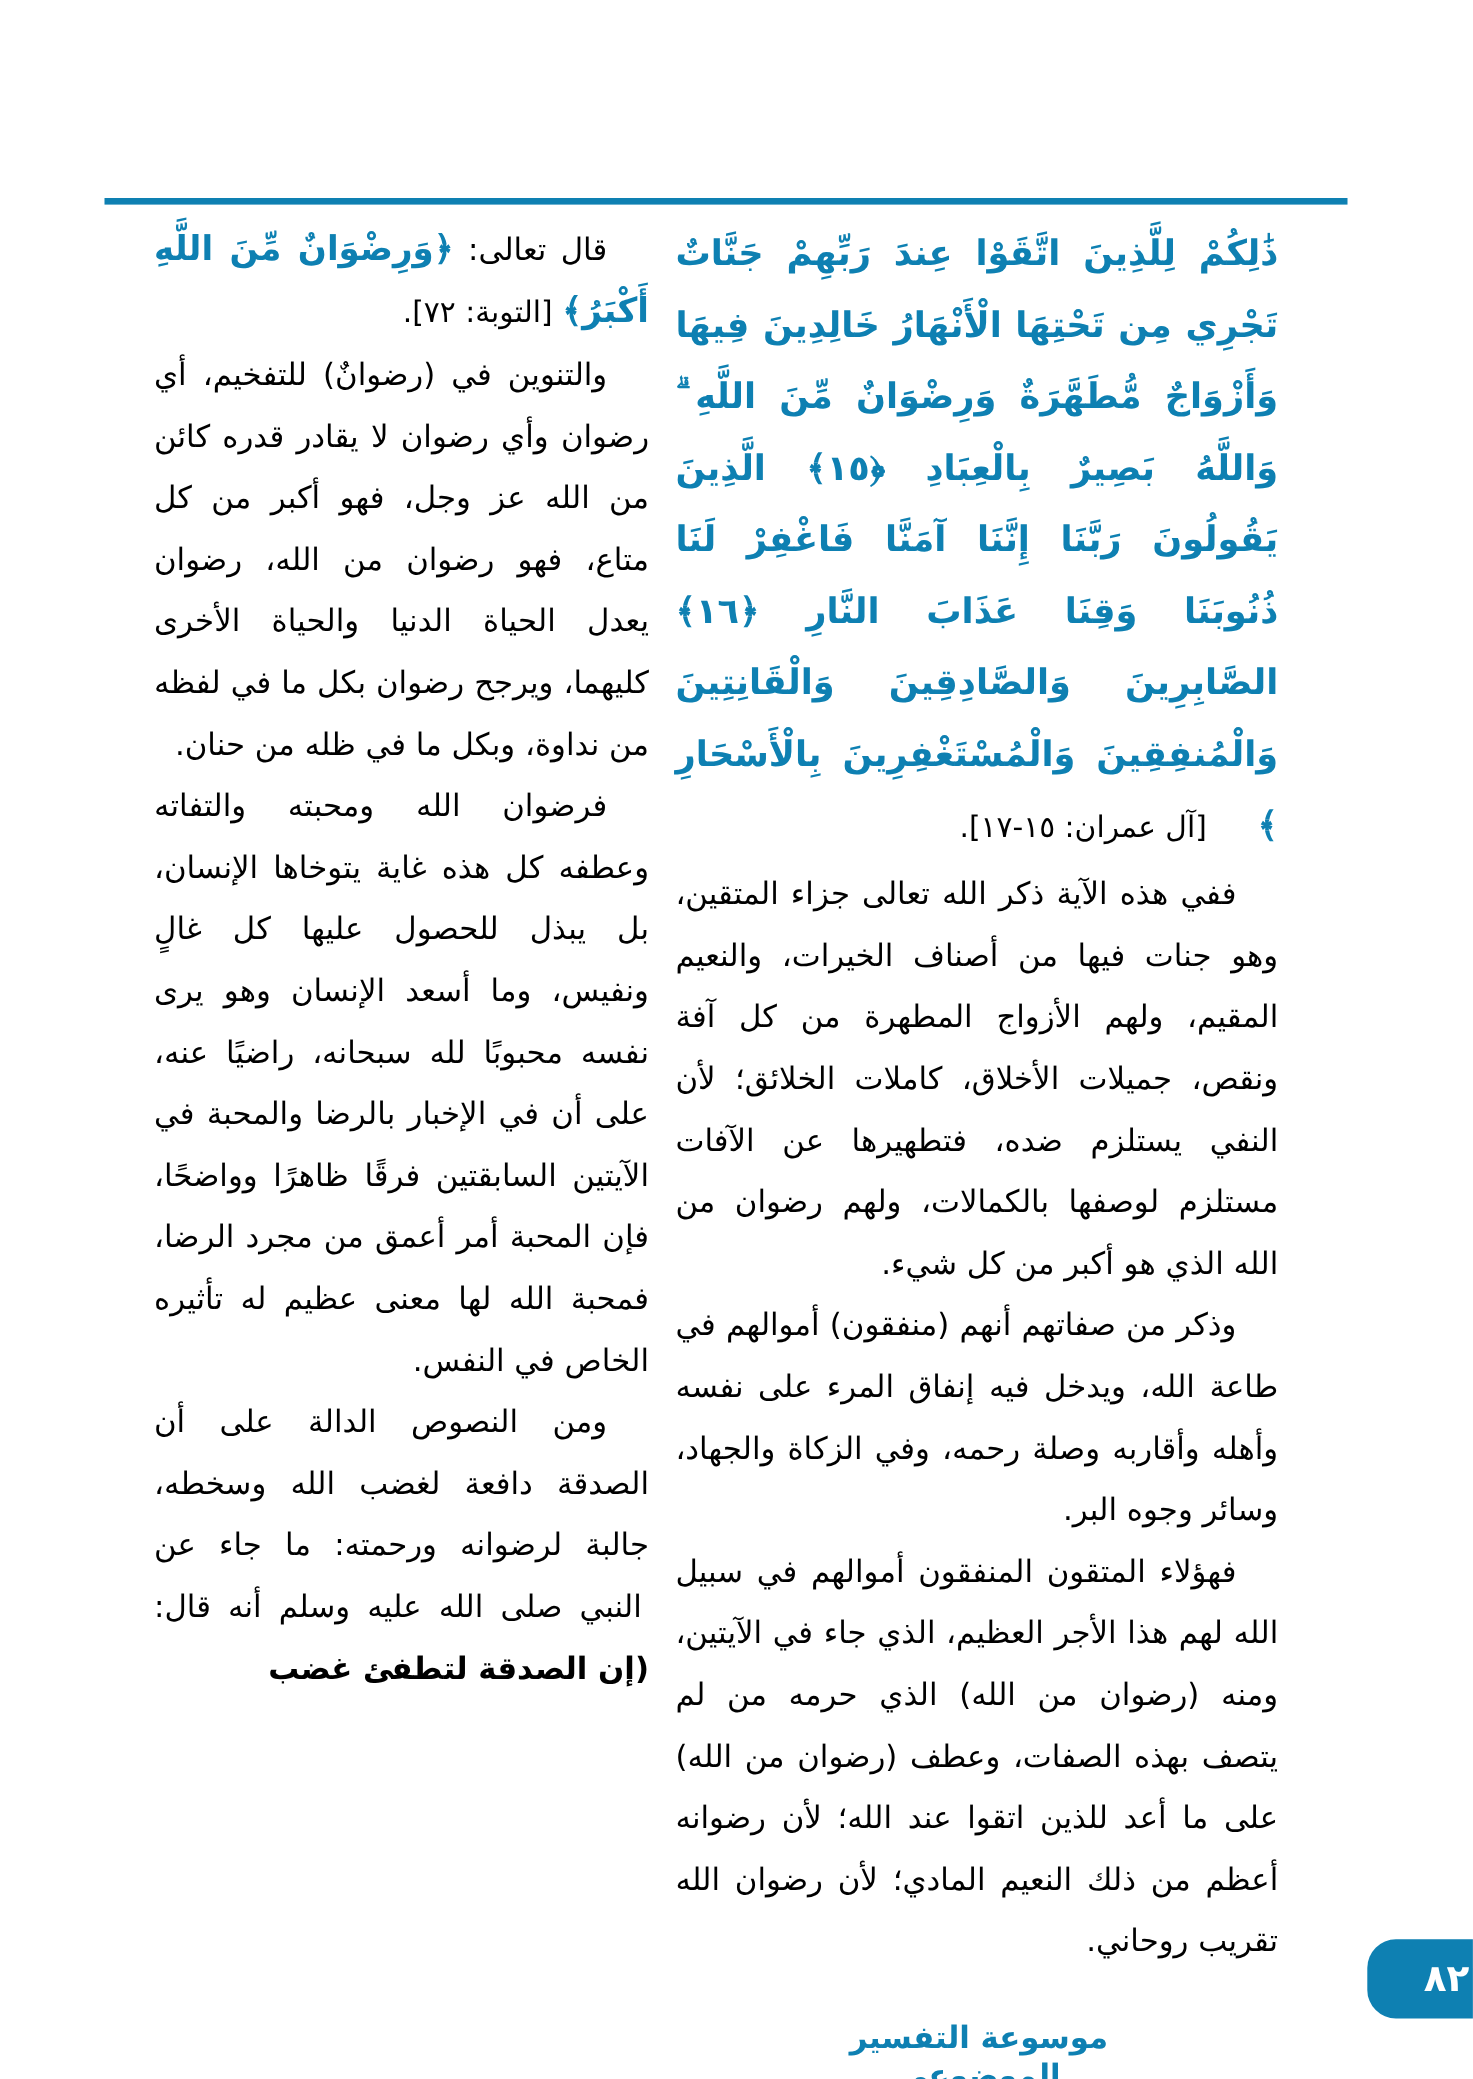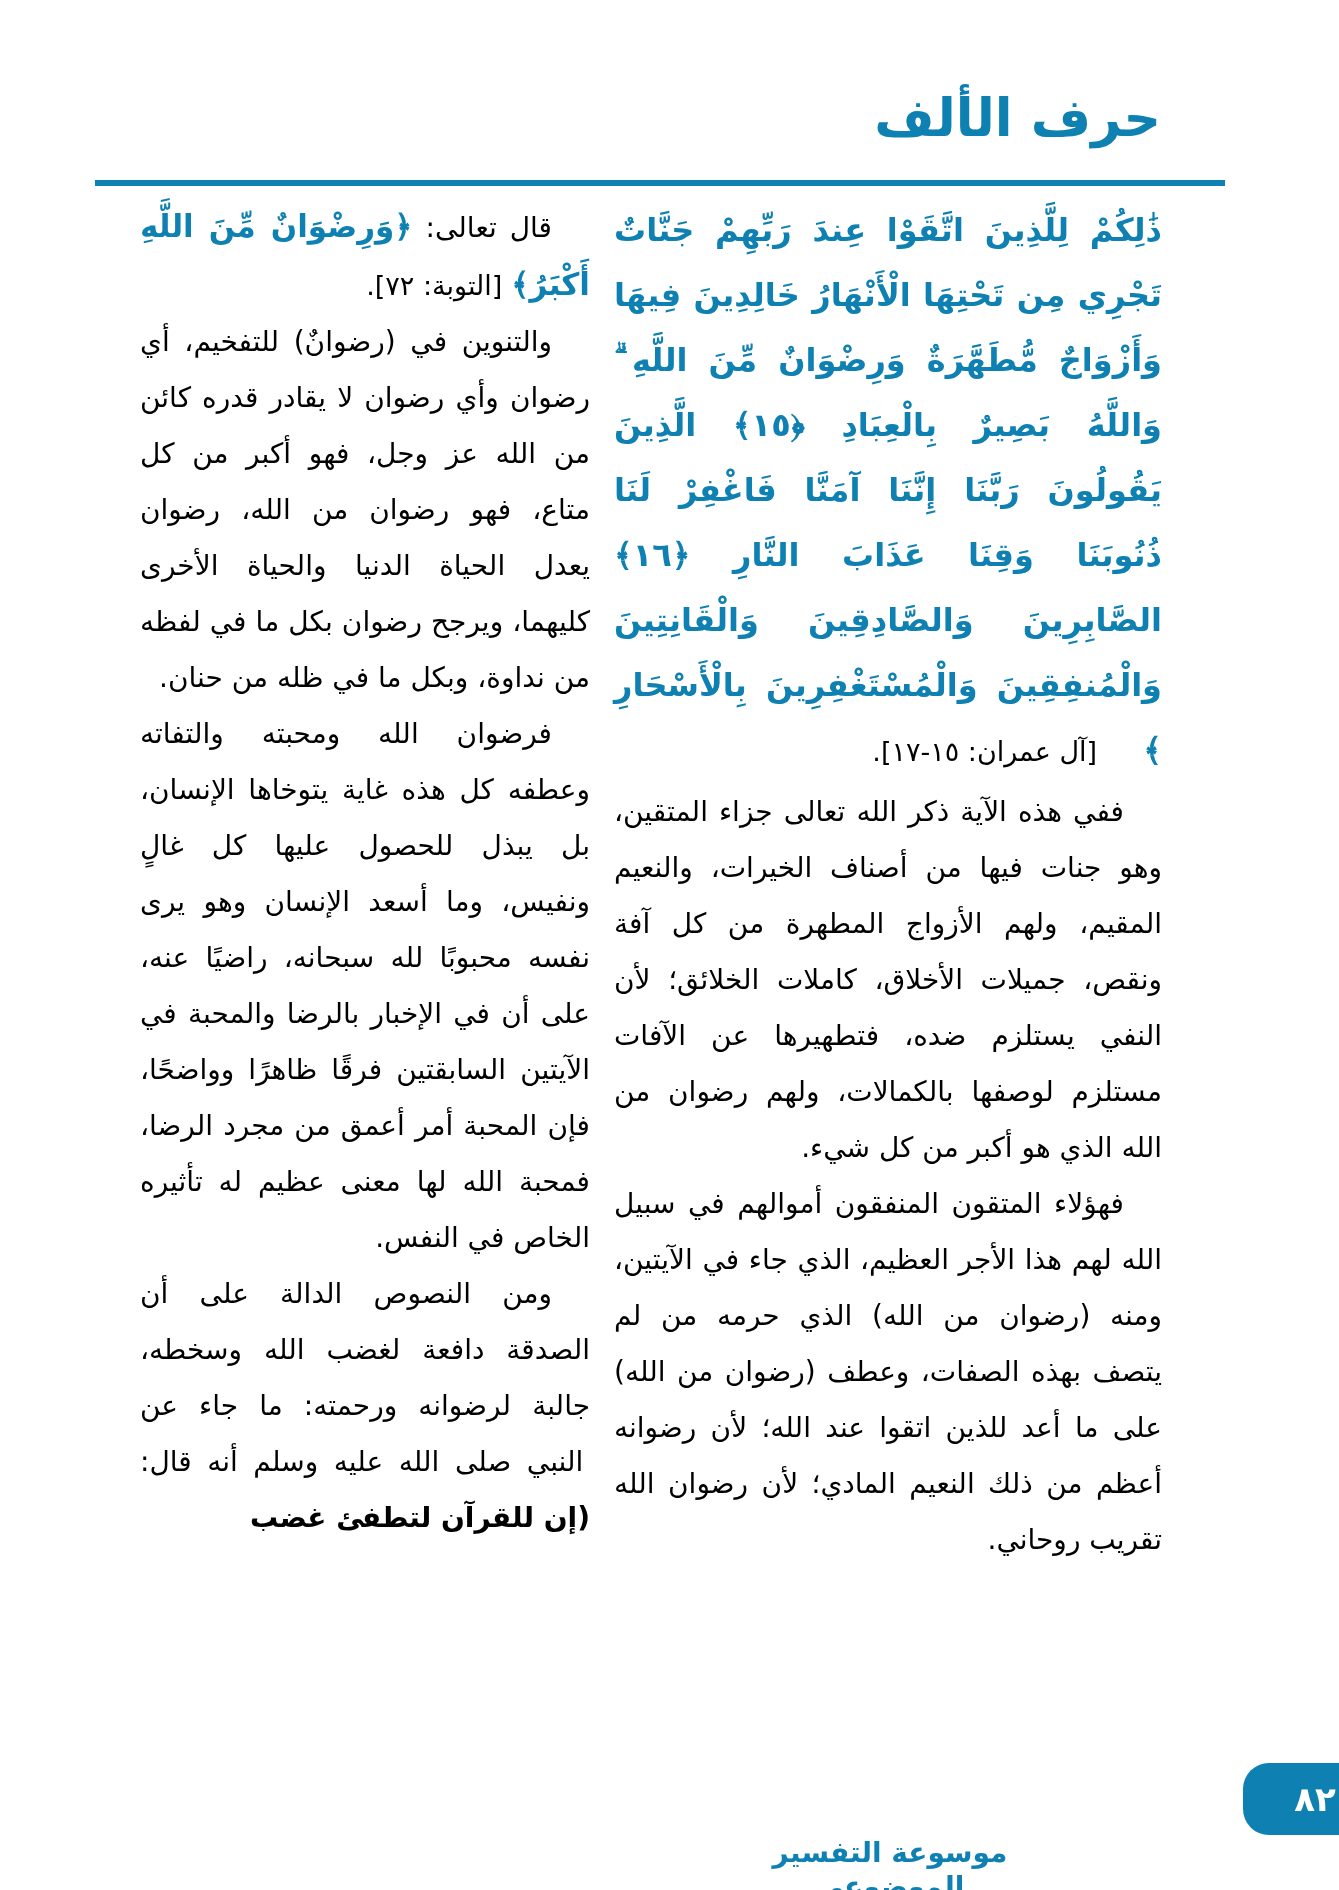--- a/index.html
+++ b/index.html
@@ -96,46 +96,46 @@
     font-size: 34px;
     font-weight: bold;
     padding-left: 48px;
   }
 </style>
 </head>
 <body>
 
 <div class="page">
 
-  <div class="header-title">حرف الألف</div>
 
   <div class="header-rule"></div>
 
   <div class="content">
 
     <div class="col col-right">
       <p class="no-indent verse-para">
         <span class="quran-block">ذَٰلِكُمْ لِلَّذِينَ اتَّقَوْا عِندَ رَبِّهِمْ جَنَّاتٌ تَجْرِي مِن تَحْتِهَا الْأَنْهَارُ خَالِدِينَ فِيهَا وَأَزْوَاجٌ مُّطَهَّرَةٌ وَرِضْوَانٌ مِّنَ اللَّهِ ۗ وَاللَّهُ بَصِيرٌ بِالْعِبَادِ ﴿١٥﴾ الَّذِينَ يَقُولُونَ رَبَّنَا إِنَّنَا آمَنَّا فَاغْفِرْ لَنَا ذُنُوبَنَا وَقِنَا عَذَابَ النَّارِ ﴿١٦﴾ الصَّابِرِينَ وَالصَّادِقِينَ وَالْقَانِتِينَ وَالْمُنفِقِينَ وَالْمُسْتَغْفِرِينَ بِالْأَسْحَارِ ﴾</span>
         <span class="cite">[آل عمران: ١٥-١٧].</span>
       </p>
       <p>ففي هذه الآية ذكر الله تعالى جزاء المتقين، وهو جنات فيها من أصناف الخيرات، والنعيم المقيم، ولهم الأزواج المطهرة من كل آفة ونقص، جميلات الأخلاق، كاملات الخلائق؛ لأن النفي يستلزم ضده، فتطهيرها عن الآفات مستلزم لوصفها بالكمالات، ولهم رضوان من الله الذي هو أكبر من كل شيء.</p>
+      <p>وذكر من صفاتهم أنهم (منفقون) أموالهم في طاعة الله، ويدخل فيه إنفاق المرء على نفسه وأهله وأقاربه وصلة رحمه، وفي الزكاة والجهاد، وسائر وجوه البر.</p>
       <p>فهؤلاء المتقون المنفقون أموالهم في سبيل الله لهم هذا الأجر العظيم، الذي جاء في الآيتين، ومنه (رضوان من الله) الذي حرمه من لم يتصف بهذه الصفات، وعطف (رضوان من الله) على ما أعد للذين اتقوا عند الله؛ لأن رضوانه أعظم من ذلك النعيم المادي؛ لأن رضوان الله تقريب روحاني.</p>
     </div>
 
     <div class="col col-left">
       <p>
         <span>قال تعالى: </span>
         <span class="quran-inline">﴿وَرِضْوَانٌ مِّنَ اللَّهِ أَكْبَرُ﴾</span>
         <span class="cite"> [التوبة: ٧٢].</span>
       </p>
       <p>والتنوين في (رضوانٌ) للتفخيم، أي رضوان وأي رضوان لا يقادر قدره كائن من الله عز وجل، فهو أكبر من كل متاع، فهو رضوان من الله، رضوان يعدل الحياة الدنيا والحياة الأخرى كليهما، ويرجح رضوان بكل ما في لفظه من نداوة، وبكل ما في ظله من حنان.</p>
       <p>فرضوان الله ومحبته والتفاته وعطفه كل هذه غاية يتوخاها الإنسان، بل يبذل للحصول عليها كل غالٍ ونفيس، وما أسعد الإنسان وهو يرى نفسه محبوبًا لله سبحانه، راضيًا عنه، على أن في الإخبار بالرضا والمحبة في الآيتين السابقتين فرقًا ظاهرًا وواضحًا، فإن المحبة أمر أعمق من مجرد الرضا، فمحبة الله لها معنى عظيم له تأثيره الخاص في النفس.</p>
       <p>
         <span>ومن النصوص الدالة على أن الصدقة دافعة لغضب الله وسخطه، جالبة لرضوانه ورحمته: ما جاء عن النبي صلى الله عليه وسلم أنه قال: </span>
-        <span class="bold">(إن للقرآن لتطفئ غضب</span>
+        <span class="bold">(إن الصدقة لتطفئ غضب</span>
       </p>
     </div>
 
   </div>
 
   <div class="footer-logo">
     <div class="l1">موسوعة التفسير الموضوعي</div>
     <div class="l2">للقرآن الكريم</div>
   </div>
 

